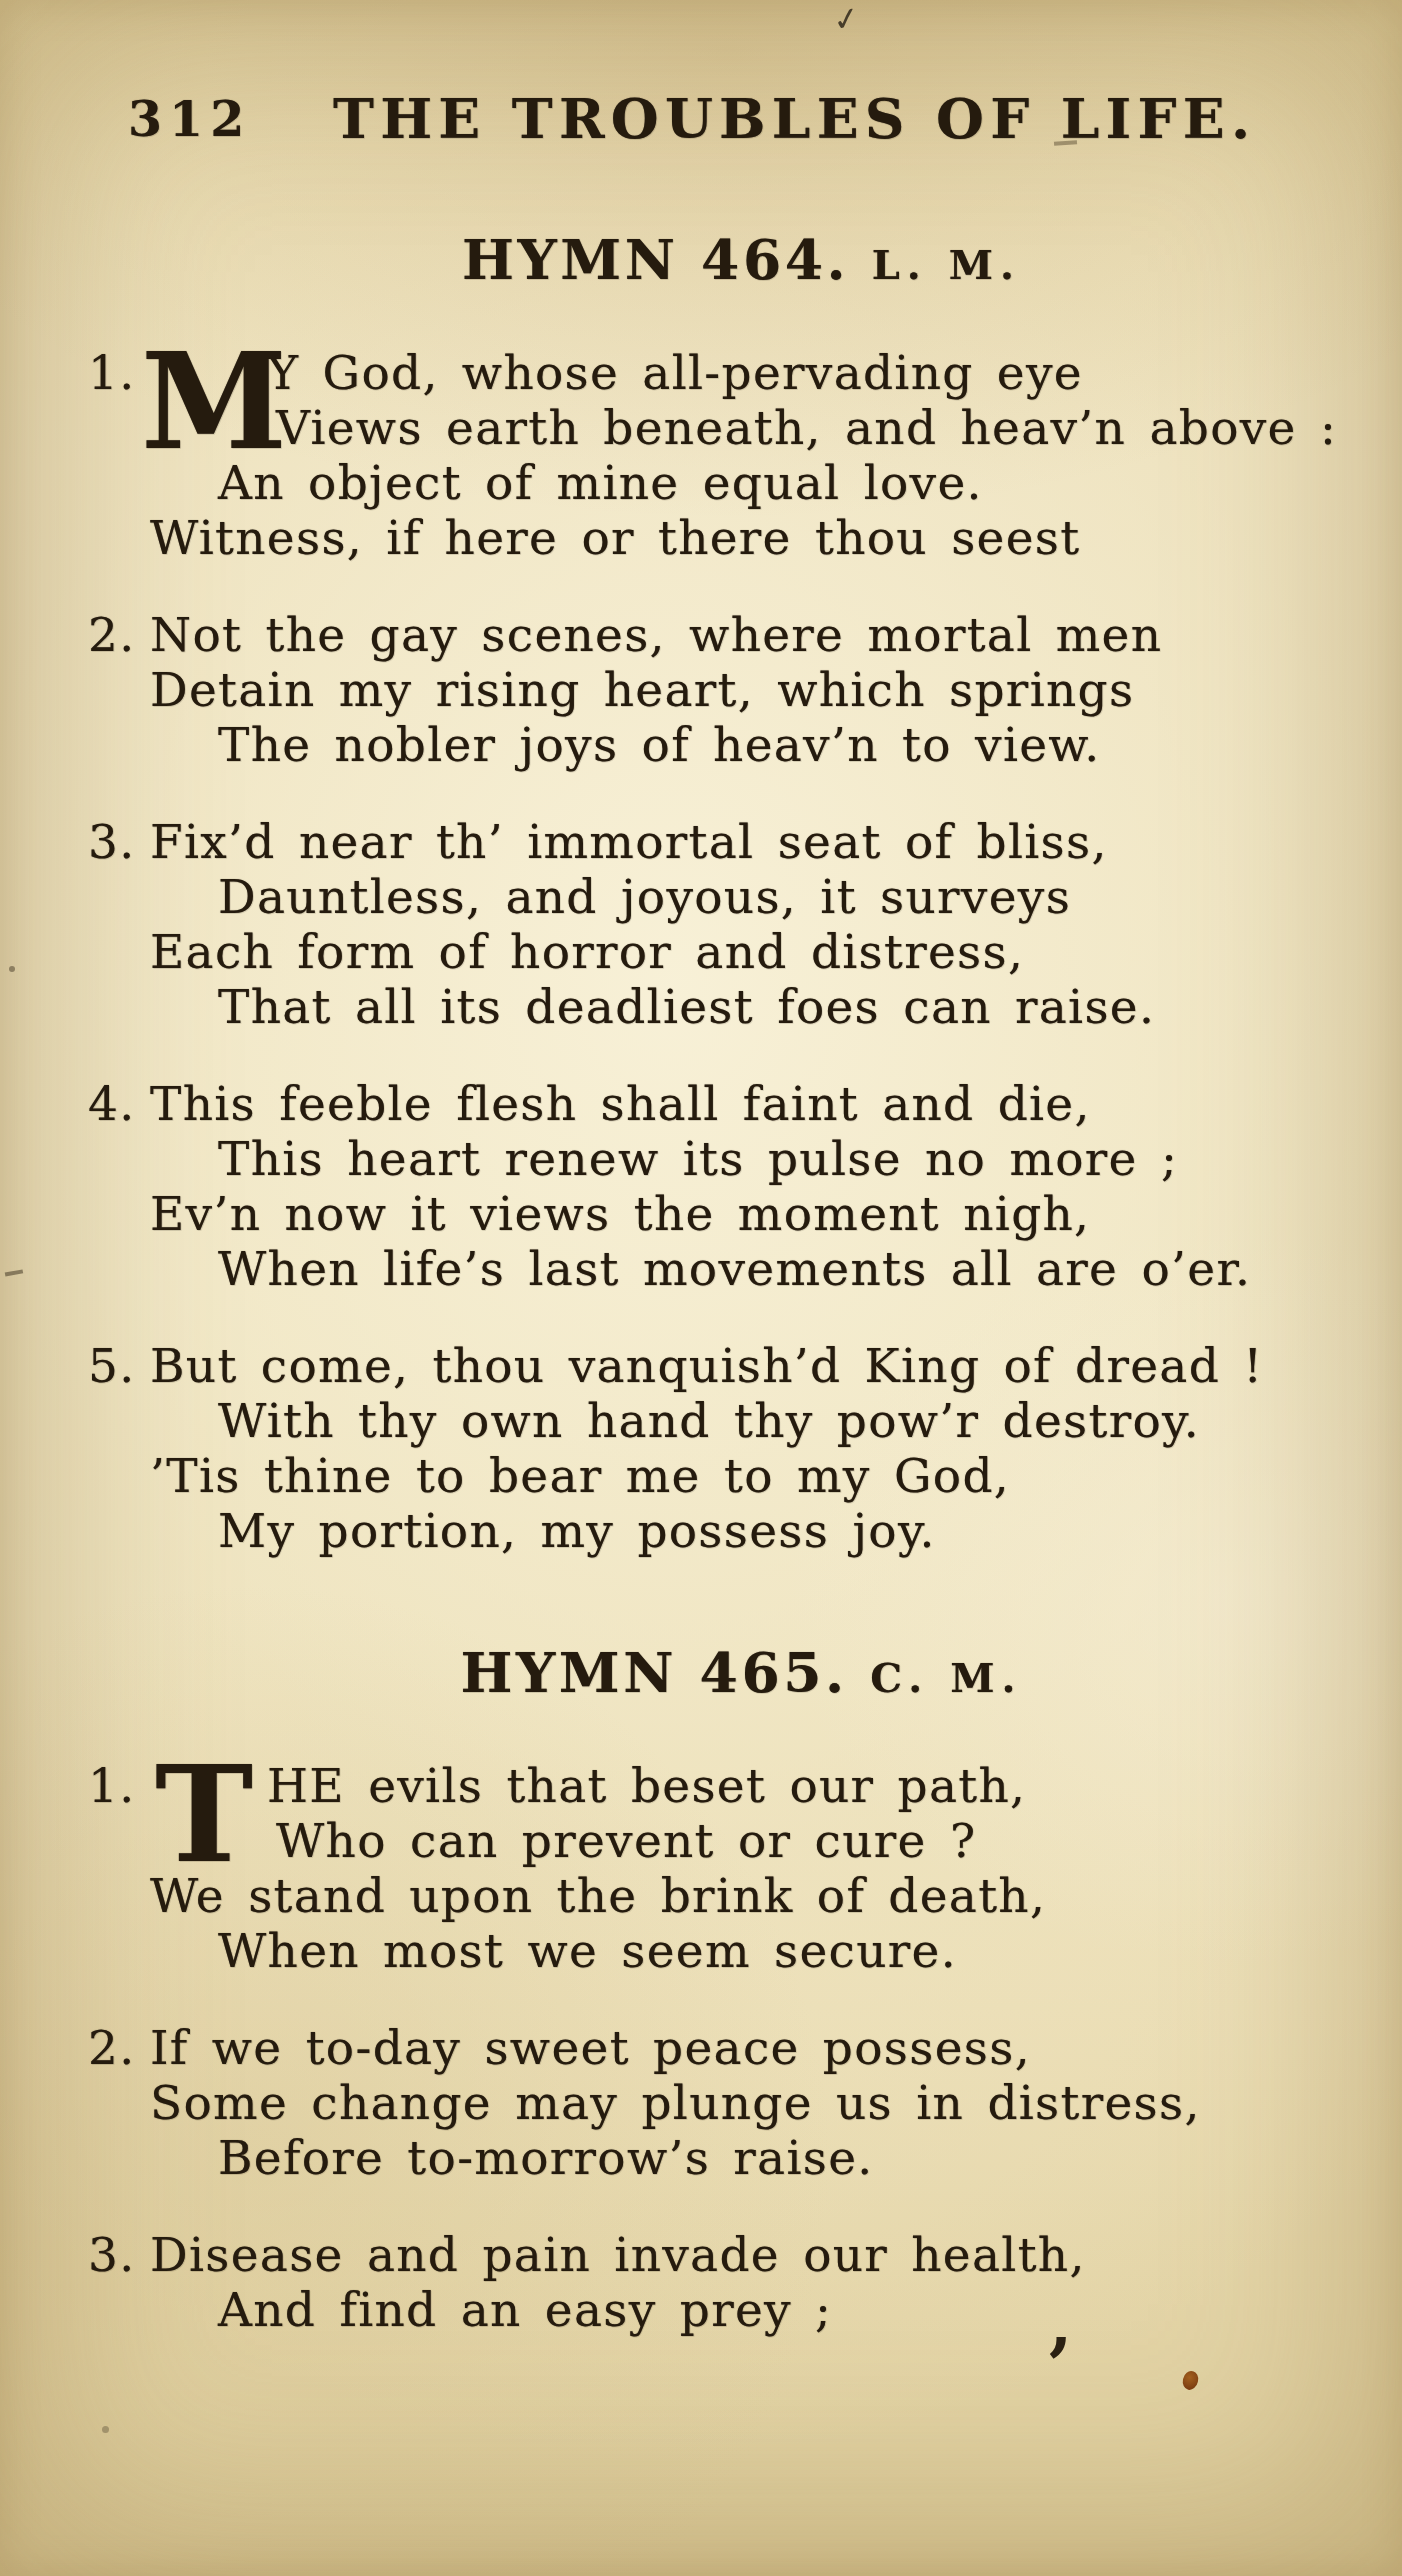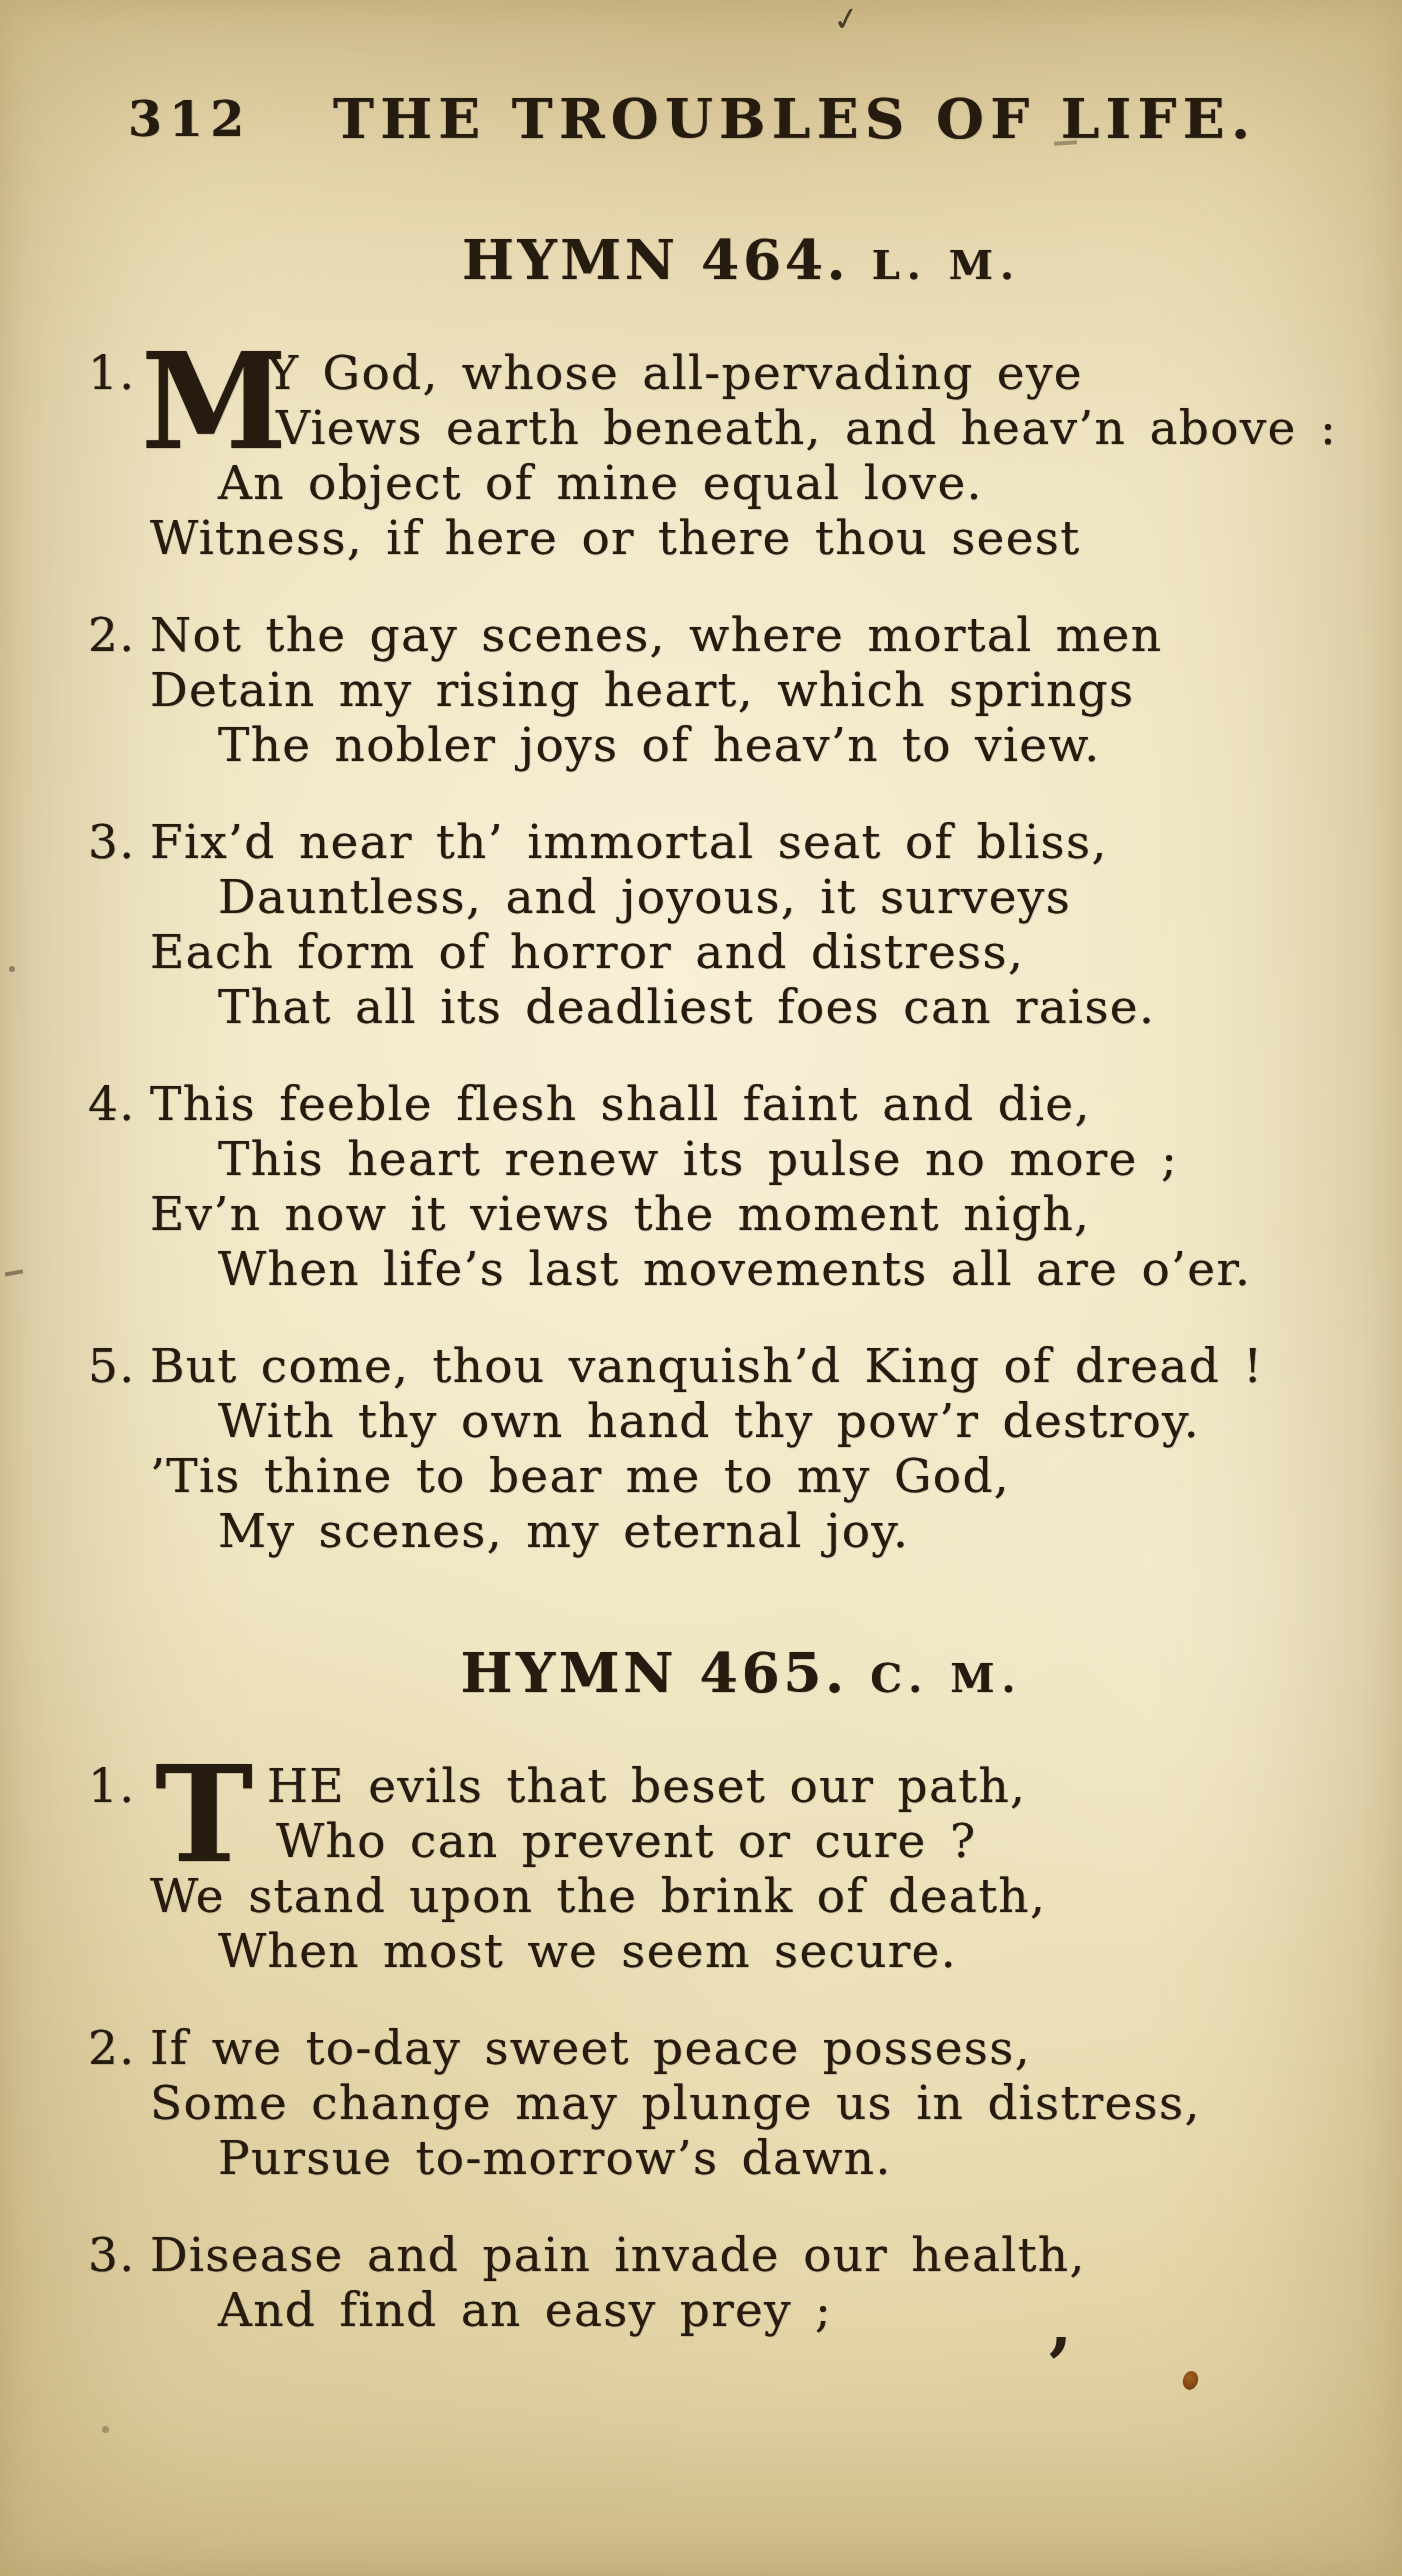--- a/index.html
+++ b/index.html
@@ -94,38 +94,38 @@
           <div class="verse-line indent-a">This feeble flesh shall faint and die,</div>
           <div class="verse-line indent-b">This heart renew its pulse no more ;</div>
           <div class="verse-line indent-a">Ev’n now it views the moment nigh,</div>
           <div class="verse-line indent-b">When life’s last movements all are o’er.</div>
         </div>
         <div class="stanza">
           <span class="stanza-number">5.</span>
           <div class="verse-line indent-a">But come, thou vanquish’d King of dread !</div>
           <div class="verse-line indent-b">With thy own hand thy pow’r destroy.</div>
           <div class="verse-line indent-a">’Tis thine to bear me to my God,</div>
-          <div class="verse-line indent-b">My scenes, my eternal joy.</div>
+          <div class="verse-line indent-b">My portion, my possess joy.</div>
         </div>
       </section>
       <section class="hymn">
         <h2 class="hymn-heading"><span class="hymn-number">HYMN 465.</span> <span class="hymn-meter">C. M.</span></h2>
         <div class="stanza has-drop">
           <span class="stanza-number">1.</span>
           <span class="drop-cap">T</span>
           <div class="verse-line indent-a after-drop">HE evils that beset our path,</div>
           <div class="verse-line indent-b after-drop">Who can prevent or cure ?</div>
           <div class="verse-line indent-a">We stand upon the brink of death,</div>
           <div class="verse-line indent-b">When most we seem secure.</div>
         </div>
         <div class="stanza">
           <span class="stanza-number">2.</span>
           <div class="verse-line indent-a">If we to-day sweet peace possess,</div>
           <div class="verse-line indent-a">Some change may plunge us in distress,</div>
-          <div class="verse-line indent-b">Pursue to-morrow’s dawn.</div>
+          <div class="verse-line indent-b">Before to-morrow’s raise.</div>
         </div>
         <div class="stanza">
           <span class="stanza-number">3.</span>
           <div class="verse-line indent-a">Disease and pain invade our health,</div>
           <div class="verse-line indent-b">And find an easy prey ;</div>
         </div>
       </section>
     </div>
 
   <span class="artifact top-tick">✓</span>

